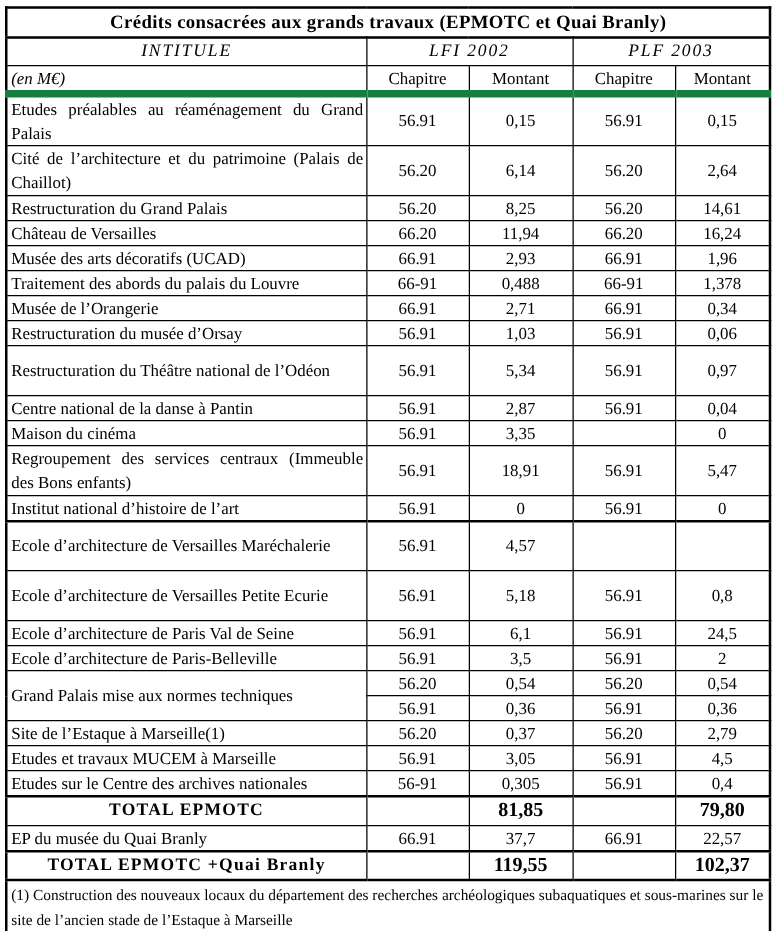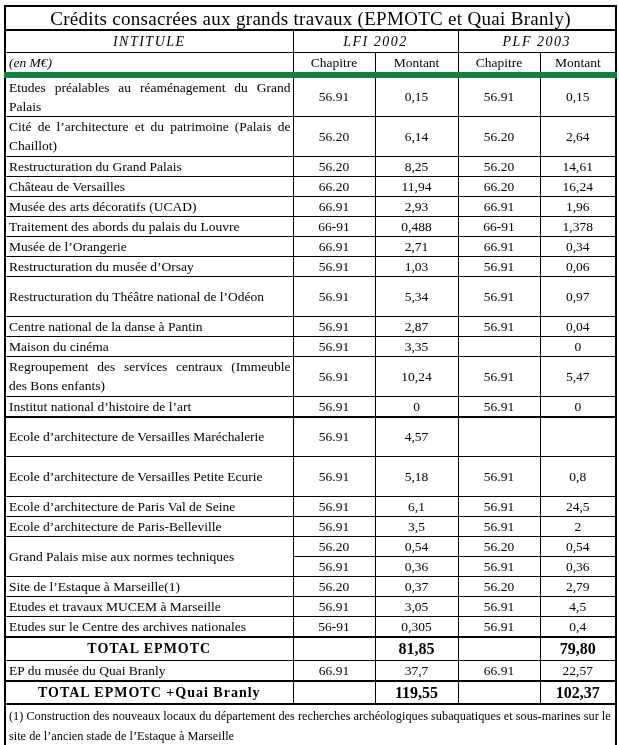--- a/index.html
+++ b/index.html
@@ -24,24 +24,24 @@
     overflow: hidden;
     padding: 0;
   }
   tr { height: 20px; }
   tr.tall { height: 40px; }
   thead tr.title-row { height: 24px; }
   thead tr.hdr-row { height: 22px; }
   tr.total { height: 23px; }
 
   .title-cell {
-    font-weight: normal;
+    font-weight: bold;
     text-align: center;
     border-bottom: 2px solid #000;
-    font-size: 19px;
+    font-size: 15px;
     letter-spacing: 0.3px;
   }
   .hdr-it {
     font-style: italic;
     text-align: center;
     letter-spacing: 1.5px;
     font-size: 14px;
   }
   .unit-cell {
     font-style: italic;
@@ -180,21 +180,21 @@
       <tr>
         <td class="label">Maison du cinéma</td>
         <td class="num">56.91</td>
         <td class="num">3,35</td>
         <td class="num"></td>
         <td class="num">0</td>
       </tr>
       <tr class="tall">
         <td class="label">Regroupement des services centraux (Immeuble des Bons enfants)</td>
         <td class="num">56.91</td>
-        <td class="num">10,24</td>
+        <td class="num">18,91</td>
         <td class="num">56.91</td>
         <td class="num">5,47</td>
       </tr>
       <tr class="thick-bottom">
         <td class="label">Institut national d’histoire de l’art</td>
         <td class="num">56.91</td>
         <td class="num">0</td>
         <td class="num">56.91</td>
         <td class="num">0</td>
       </tr>

